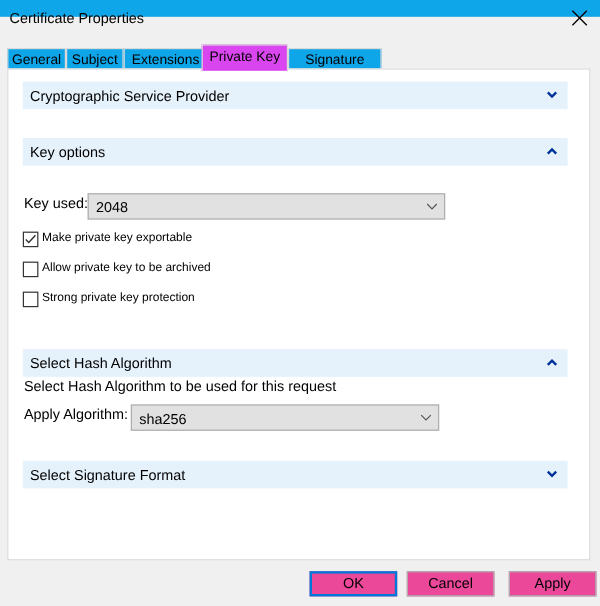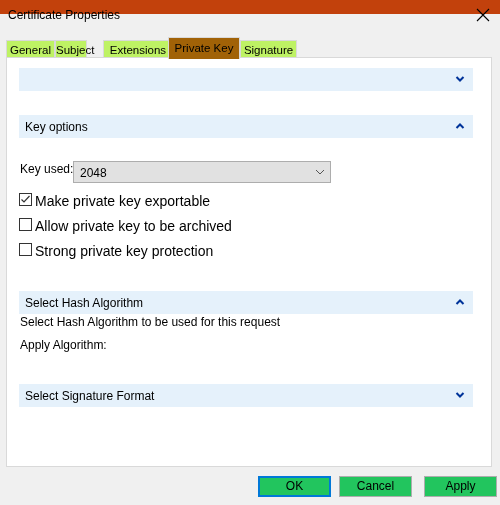--- a/index.html
+++ b/index.html
@@ -1,70 +1,71 @@
 <!DOCTYPE html>
 <html><head>
 <meta charset="utf-8">
 <style>
   html, body { margin:0; padding:0; }
   body { width:500px; height:505px; background:#f0f0f0; font-family:"Liberation Sans", sans-serif; font-size:12px; color:#000; position:relative; overflow:hidden; }
-  .titlebar { position:absolute; left:0; top:0; width:500px; height:14px; background:#c2410c; }
+  .titlebar { position:absolute; left:0; top:0; width:500px; height:14px; background:#0ea5e9; }
   .title { position:absolute; left:8px; top:8px; font-size:12px; }
   .close { position:absolute; right:8px; top:6px; width:18px; height:18px; }
   .tabs { position:absolute; left:6px; top:37px; height:21px; }
-  .tab { position:absolute; top:3px; height:18px; border:1px solid #d9d9d9; border-bottom:none; background:#bef264; font-size:11.5px; line-height:18px; text-align:center; box-sizing:border-box; }
-  .tab.active { top:0; height:22px; background:#a16207; z-index:2; line-height:20px; }
+  .tab { position:absolute; top:3px; height:18px; border:1px solid #d9d9d9; border-bottom:none; background:#0ea5e9; font-size:11.5px; line-height:18px; text-align:center; box-sizing:border-box; }
+  .tab.active { top:0; height:22px; background:#d946ef; z-index:2; line-height:20px; }
   .panel { position:absolute; left:6px; top:57px; width:486px; height:410px; background:#fff; border:1px solid #d9d9d9; box-sizing:border-box; }
   .section-header { position:absolute; left:12px; width:454px; height:23px; background:#e5f1fb; }
   .section-title { position:absolute; left:6px; top:5px; font-size:12px; }
   .chev { position:absolute; right:8px; top:6px; width:10px; height:10px; }
   .text { position:absolute; font-size:12px; white-space:nowrap; }
   .select { position:absolute; height:22px; background:#e1e1e1; border:1px solid #adadad; box-sizing:border-box; }
   .select .val { position:absolute; left:6px; top:4px; font-size:12px; }
   .select .arrow { position:absolute; right:5px; top:6px; width:10px; height:8px; }
   .cb-row { position:absolute; left:12px; height:16px; }
   .cb { position:absolute; left:0; top:1px; width:13px; height:13px; border:1px solid #333; box-sizing:border-box; background:#fff; }
-  .cb-label { position:absolute; left:16px; top:1px; font-size:14px; white-space:nowrap; }
-  .btn { position:absolute; top:476px; width:73px; height:21px; background:#22c55e; border:1px solid #adadad; box-sizing:border-box; font-size:12px; text-align:center; line-height:19px; }
+  .cb-label { position:absolute; left:16px; top:1px; font-size:10px; white-space:nowrap; }
+  .btn { position:absolute; top:476px; width:73px; height:21px; background:#ec4899; border:1px solid #adadad; box-sizing:border-box; font-size:12px; text-align:center; line-height:19px; }
   .btn.default { border:2px solid #0078d7; line-height:17px; }
 </style>
 </head>
 <body>
 
 <div class="titlebar">
   <span class="title">Certificate Properties</span>
   <svg class="close" viewBox="0 0 18 18">
     <path d="M3 3 L15 15 M15 3 L3 15" stroke="#000" stroke-width="1.1"></path>
   </svg>
 </div>
 
 <div class="tabs">
   <div class="tab" style="left:0;width:49px;"><span>General</span></div>
-  <div class="tab" style="left:49px;width:32px;"><span>Subject</span></div>
+  <div class="tab" style="left:49px;width:48px;"><span>Subject</span></div>
   <div class="tab" style="left:97px;width:70px;"><span>Extensions</span></div>
   <div class="tab active" style="left:162px;width:72px;"><span>Private Key</span></div>
-  <div class="tab" style="left:234px;width:57px;"><span>Signature</span></div>
+  <div class="tab" style="left:234px;width:78px;"><span>Signature</span></div>
 </div>
 
 <div class="panel">
 
   <div class="section-header" style="top:10px;">
+    <span class="section-title">Cryptographic Service Provider</span>
     <svg class="chev" viewBox="0 0 10 10">
         <path d="M1.5 3 L5 6.5 L8.5 3" stroke="#003399" stroke-width="2" fill="none"></path>
       </svg>
   </div>
 
   <div class="section-header" style="top:57px;">
     <span class="section-title">Key options</span>
     <svg class="chev" viewBox="0 0 10 10">
         <path d="M1.5 7 L5 3.5 L8.5 7" stroke="#003399" stroke-width="2" fill="none"></path>
       </svg>
   </div>
   <span class="text" style="left:13px;top:104px;">Key used:</span>
-  <div class="select" style="left:66px;top:103px;width:258px;">
+  <div class="select" style="left:66px;top:103px;width:298px;">
     <span class="val">2048</span>
     <svg class="arrow" viewBox="0 0 10 8">
         <path d="M1 2 L5 6 L9 2" stroke="#555" stroke-width="1" fill="none"></path>
       </svg>
   </div>
 
   <div class="cb-row" style="top:134px;">
     <div class="cb">
       <svg width="11" height="11" viewBox="0 0 11 11">
           <path d="M1.5 5.5 L4 8 L9.5 2" stroke="#333" stroke-width="1.2" fill="none"></path>
@@ -82,20 +83,26 @@
   </div>
 
   <div class="section-header" style="top:233px;">
     <span class="section-title">Select Hash Algorithm</span>
     <svg class="chev" viewBox="0 0 10 10">
         <path d="M1.5 7 L5 3.5 L8.5 7" stroke="#003399" stroke-width="2" fill="none"></path>
       </svg>
   </div>
   <span class="text" style="left:13px;top:257px;">Select Hash Algorithm to be used for this request</span>
   <span class="text" style="left:13px;top:280px;">Apply Algorithm:</span>
+  <div class="select" style="left:102px;top:279px;width:257px;">
+    <span class="val">sha256</span>
+    <svg class="arrow" viewBox="0 0 10 8">
+        <path d="M1 2 L5 6 L9 2" stroke="#555" stroke-width="1" fill="none"></path>
+      </svg>
+  </div>
 
   <div class="section-header" style="top:326px;">
     <span class="section-title">Select Signature Format</span>
     <svg class="chev" viewBox="0 0 10 10">
         <path d="M1.5 3 L5 6.5 L8.5 3" stroke="#003399" stroke-width="2" fill="none"></path>
       </svg>
   </div>
 </div>
 
 <div class="btn default" style="left:258px;">OK</div>

